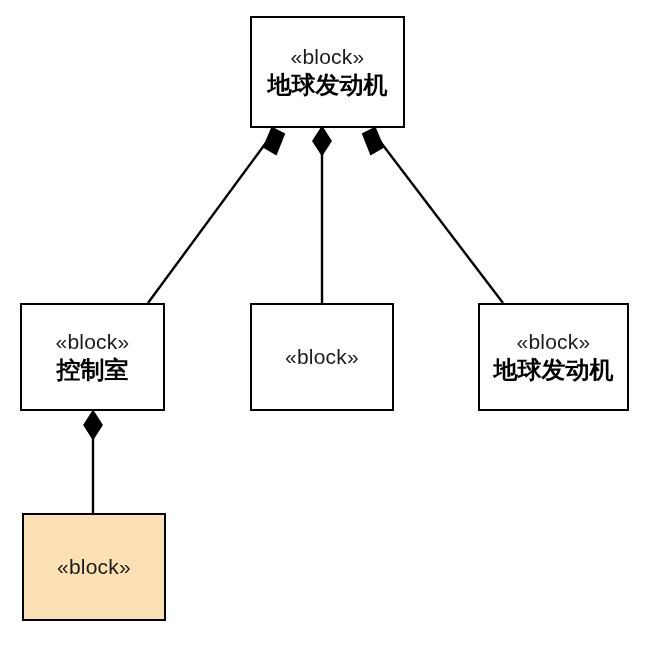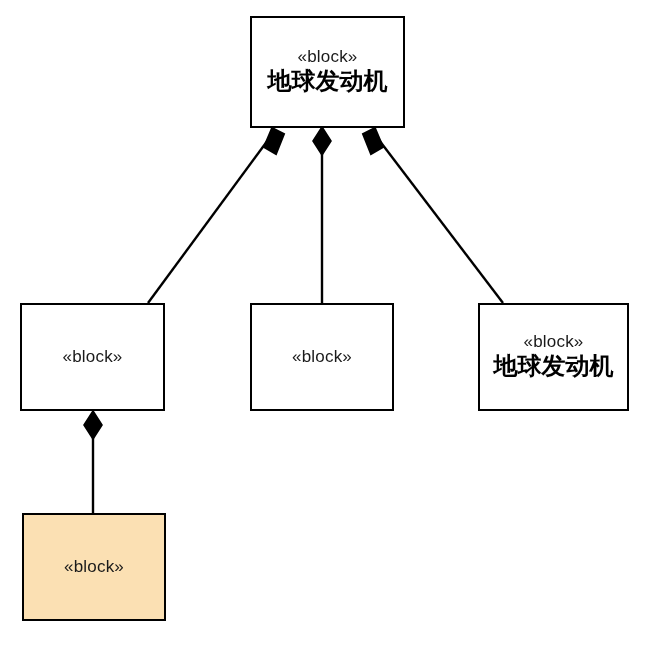--- a/index.html
+++ b/index.html
@@ -36,29 +36,29 @@
     flex-direction: column;
     align-items: center;
     justify-content: center;
     z-index: 2;
   }
   .block.highlight {
     background: #fbe0b3;
   }
   .stereotype {
     font-family: "Liberation Sans", "DejaVu Sans", sans-serif;
-    font-size: 17px;
+    font-size: 21px;
     font-weight: 300;
     color: #1a1a1a;
     line-height: 1.15;
     letter-spacing: 0.2px;
     white-space: nowrap;
   }
   .blockname {
-    font-family: Liberation Mono, monospace;
+    font-family: Liberation Sans, sans-serif;
     font-size: 24px;
     font-weight: bold;
     color: #000000;
     line-height: 1.18;
     text-align: left;
     margin-top: 2px;
     white-space: pre-line;
   }
 </style>
 </head>
@@ -89,20 +89,21 @@
     </g>
   </svg>
 
   <div class="block" style="left:250px; top:16px; width:155px; height:112px;">
     <div class="stereotype">«block»</div>
     <div class="blockname">地球发动机</div>
   </div>
 
   <div class="block" style="left:20px; top:303px; width:145px; height:108px;">
     <div class="stereotype">«block»</div>
+    <div class="blockname">控制室</div>
   </div>
 
   <div class="block" style="left:250px; top:303px; width:144px; height:108px;">
     <div class="stereotype">«block»</div>
   </div>
 
   <div class="block" style="left:478px; top:303px; width:151px; height:108px;">
     <div class="stereotype">«block»</div>
     <div class="blockname">地球发动机</div>
   </div>

